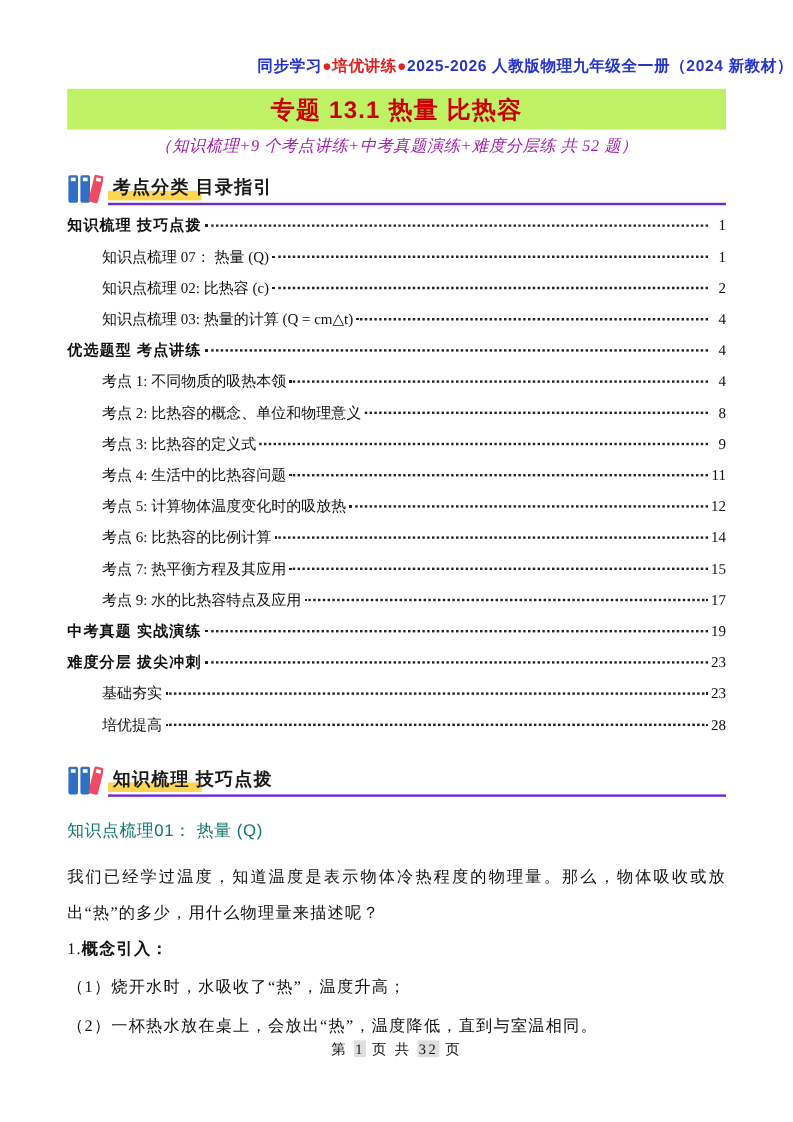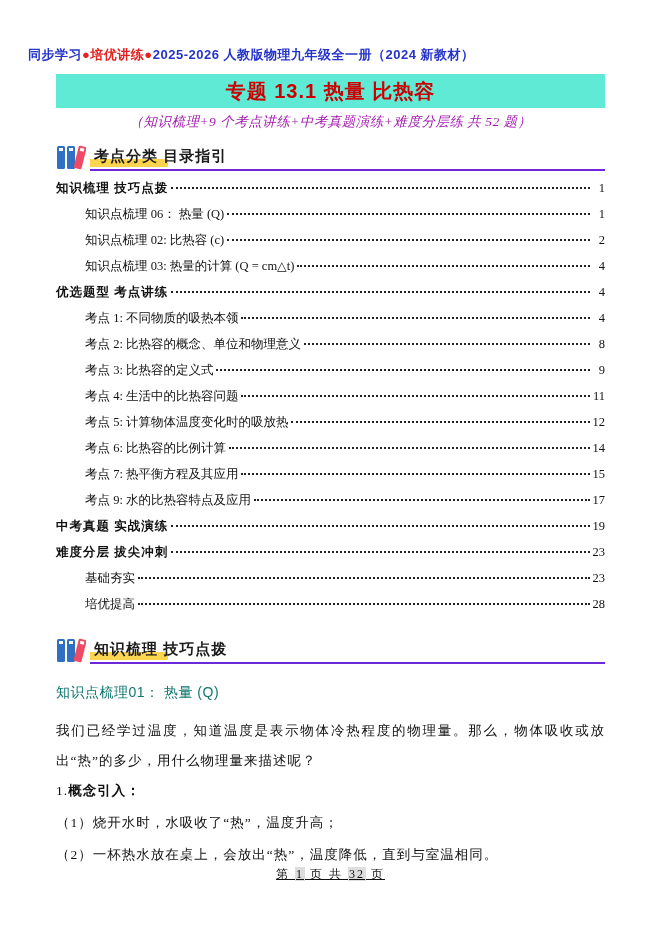--- a/index.html
+++ b/index.html
@@ -10,36 +10,36 @@
     margin:0 auto;
     background:#ffffff;
     font-family:"Liberation Serif","DejaVu Serif",serif;
     color:#111111;
     overflow:hidden;
   }
 
   
   .doc-banner {
     margin-top:46px;
-    text-align:left;
+    text-align:right;
     font-family:"Liberation Sans","DejaVu Sans",sans-serif;
     font-weight:bold;
     font-size:13px;
     letter-spacing:0.5px;
     white-space:nowrap;
     padding-left:28px;
   }
   .doc-banner .blue { color:#2533c9; }
   .doc-banner .red  { color:#e32222; }
 
   
   .title-bar {
     margin:10px 56px 0 56px;
     height:34px;
-    background:#5eead4;
+    background:#bef264;
     display:flex; align-items:center; justify-content:center;
   }
   .title-bar .title-text {
     color:#cc0000;
     font-family:"Liberation Sans","DejaVu Sans",sans-serif;
     font-weight:bold;
     font-size:20px;
     letter-spacing:1px;
   }
 
@@ -123,21 +123,20 @@
   .list-item { margin-top:2px; letter-spacing:1px; }
 
   
   .footer {
     position:absolute;
     left:0; right:0;
     bottom:52px;
     text-align:center;
     font-size:12px;
     letter-spacing:2px;
-    text-decoration:underline;
   }
   .footer .field { background:#dedede; padding:0 1px; }
 </style>
 </head>
 <body>
 
 <div class="page">
 
   <div class="doc-banner">
     <span class="blue">同步学习</span><span class="red">●</span><span class="red">培优讲练</span><span class="red">●</span><span class="blue">2025-2026 人教版物理九年级全一册（2024 新教材）</span>
@@ -166,21 +165,21 @@
     </div>
   </div>
 
   <div class="toc">
     <div class="toc-row level1">
         <span class="toc-label">知识梳理 技巧点拨</span>
         <span class="toc-dots"></span>
         <span class="toc-page">1</span>
       </div>
     <div class="toc-row level2">
-        <span class="toc-label">知识点梳理 06： 热量 (Q)</span>
+        <span class="toc-label">知识点梳理 07： 热量 (Q)</span>
         <span class="toc-dots"></span>
         <span class="toc-page">1</span>
       </div>
     <div class="toc-row level2">
         <span class="toc-label">知识点梳理 02: 比热容 (c)</span>
         <span class="toc-dots"></span>
         <span class="toc-page">2</span>
       </div>
     <div class="toc-row level2">
         <span class="toc-label">知识点梳理 03: 热量的计算 (Q = cm△t)</span>

